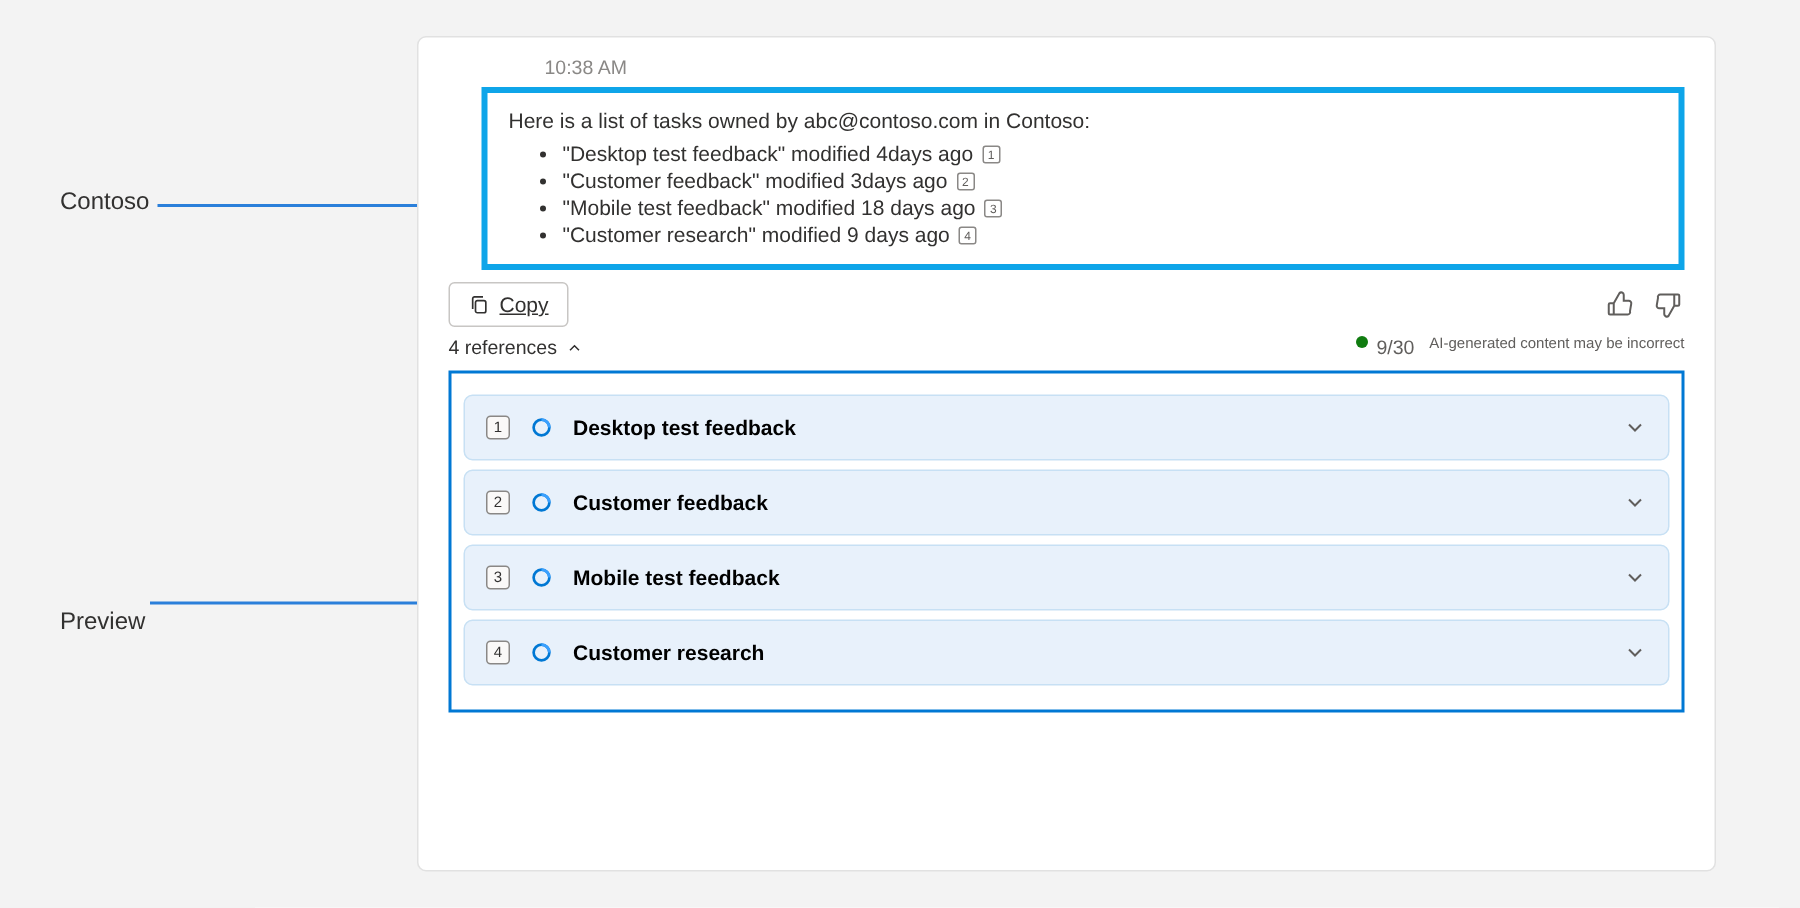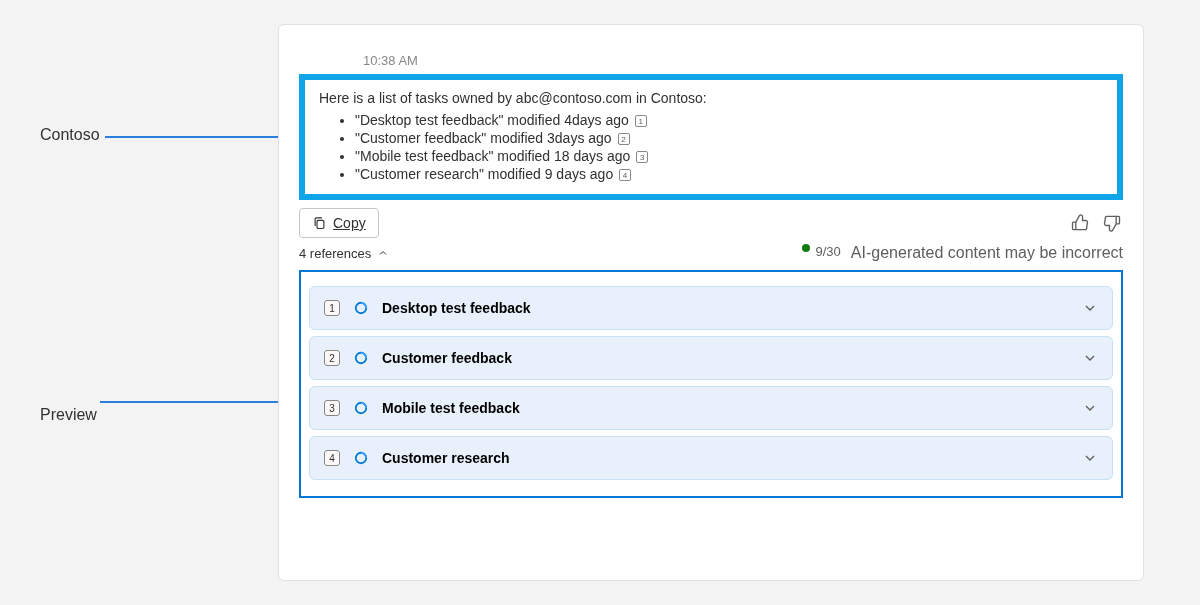--- a/index.html
+++ b/index.html
@@ -29,31 +29,32 @@
   }
   .card {
     position: absolute;
     top: 24px;
     left: 278px;
     right: 56px;
     bottom: 24px;
     background: #fff;
     border: 1px solid #e1e1e1;
     border-radius: 6px;
-    padding: 28px 20px 18px 20px;
+    padding: 12px 20px 18px 20px;
   }
   .timestamp {
     color: #8a8886;
     font-size: 13px;
     margin: 0 0 6px 64px;
   }
   .content-box {
-    border: 6px solid #0ea5e9;
+    border: 4px solid #0ea5e9;
     padding: 10px 14px 10px 14px;
     margin-bottom: 8px;
+    margin-left: 22px;
   }
   .content-intro { margin: 0 0 6px 0; }
   .content-list {
     list-style: disc;
     margin: 0; padding-left: 36px;
   }
   .content-list li {
     margin: 2px 0;
     color: #323130;
   }
@@ -111,21 +112,21 @@
     color: #323130;
   }
   .green-dot {
     width: 8px; height: 8px;
     border-radius: 50%;
     background: #107c10;
     display: inline-block;
     margin-right: 6px;
   }
   .disclaimer {
-    font-size: 16px;
+    font-size: 10px;
     color: #605e5c;
   }
   .preview-box {
     border: 2px solid #0078d4;
     padding: 8px 8px 10px 8px;
   }
   .ref-item {
     display: flex;
     align-items: center;
     gap: 12px;

